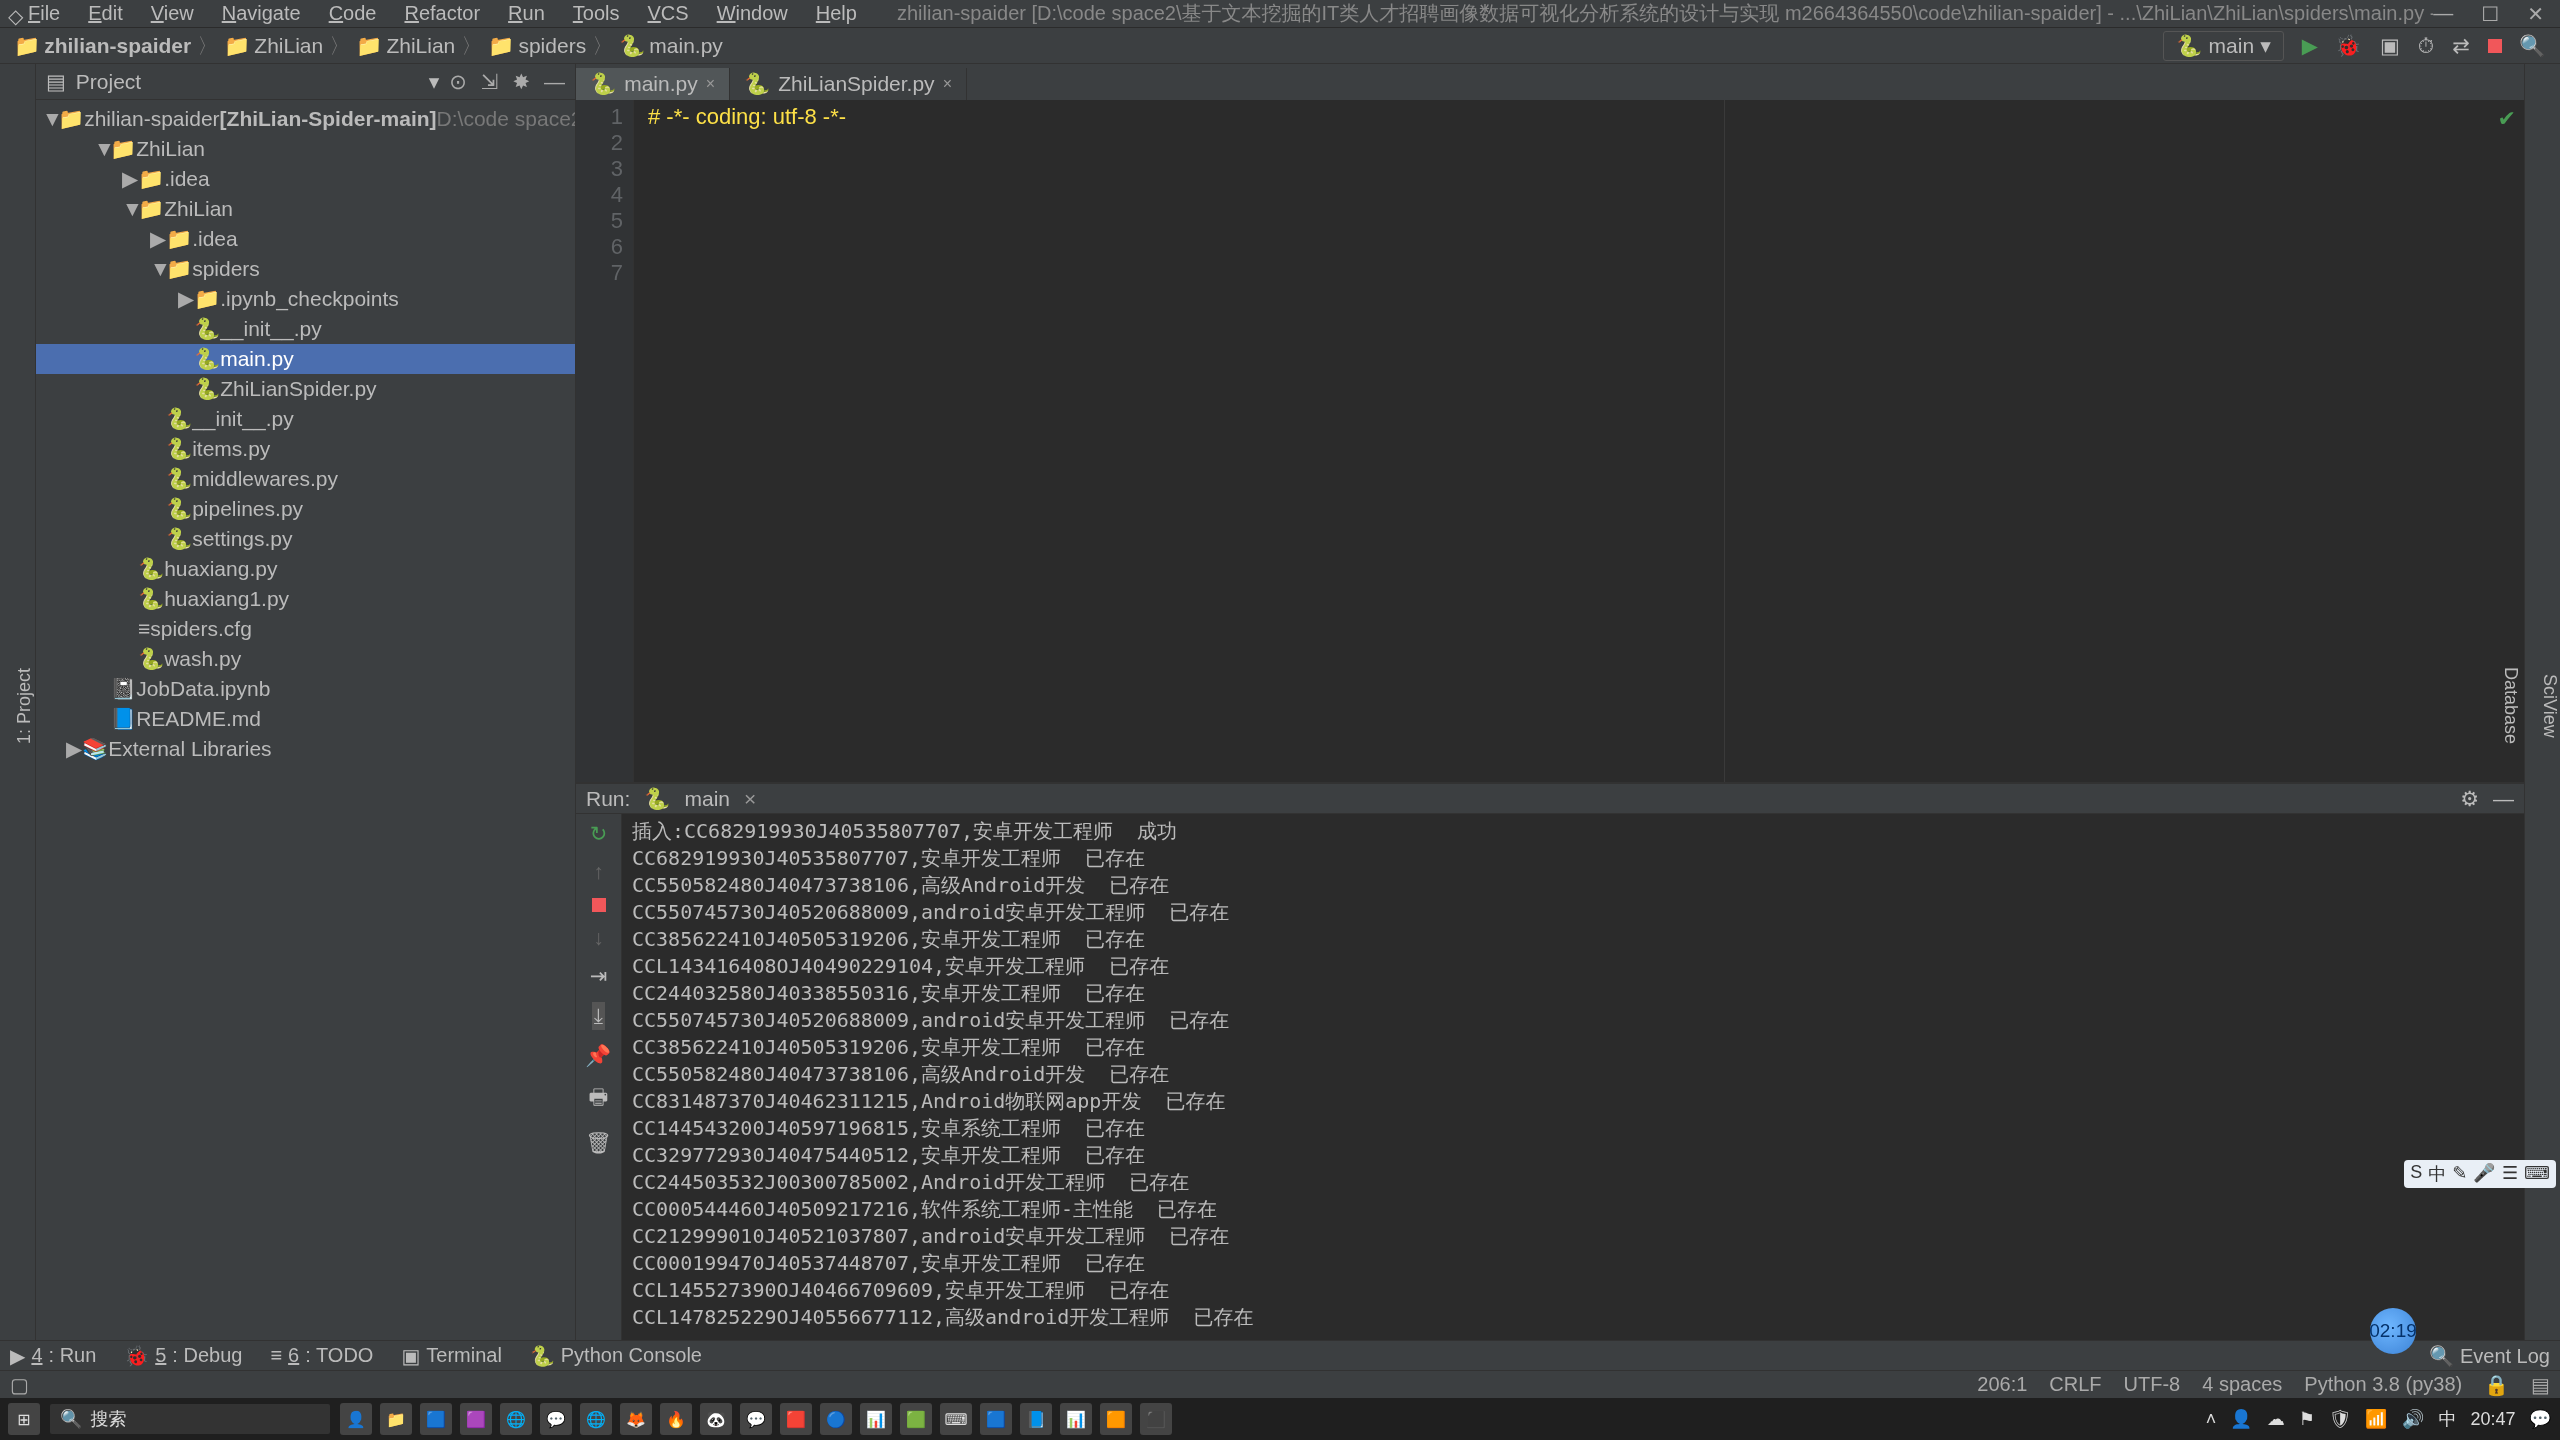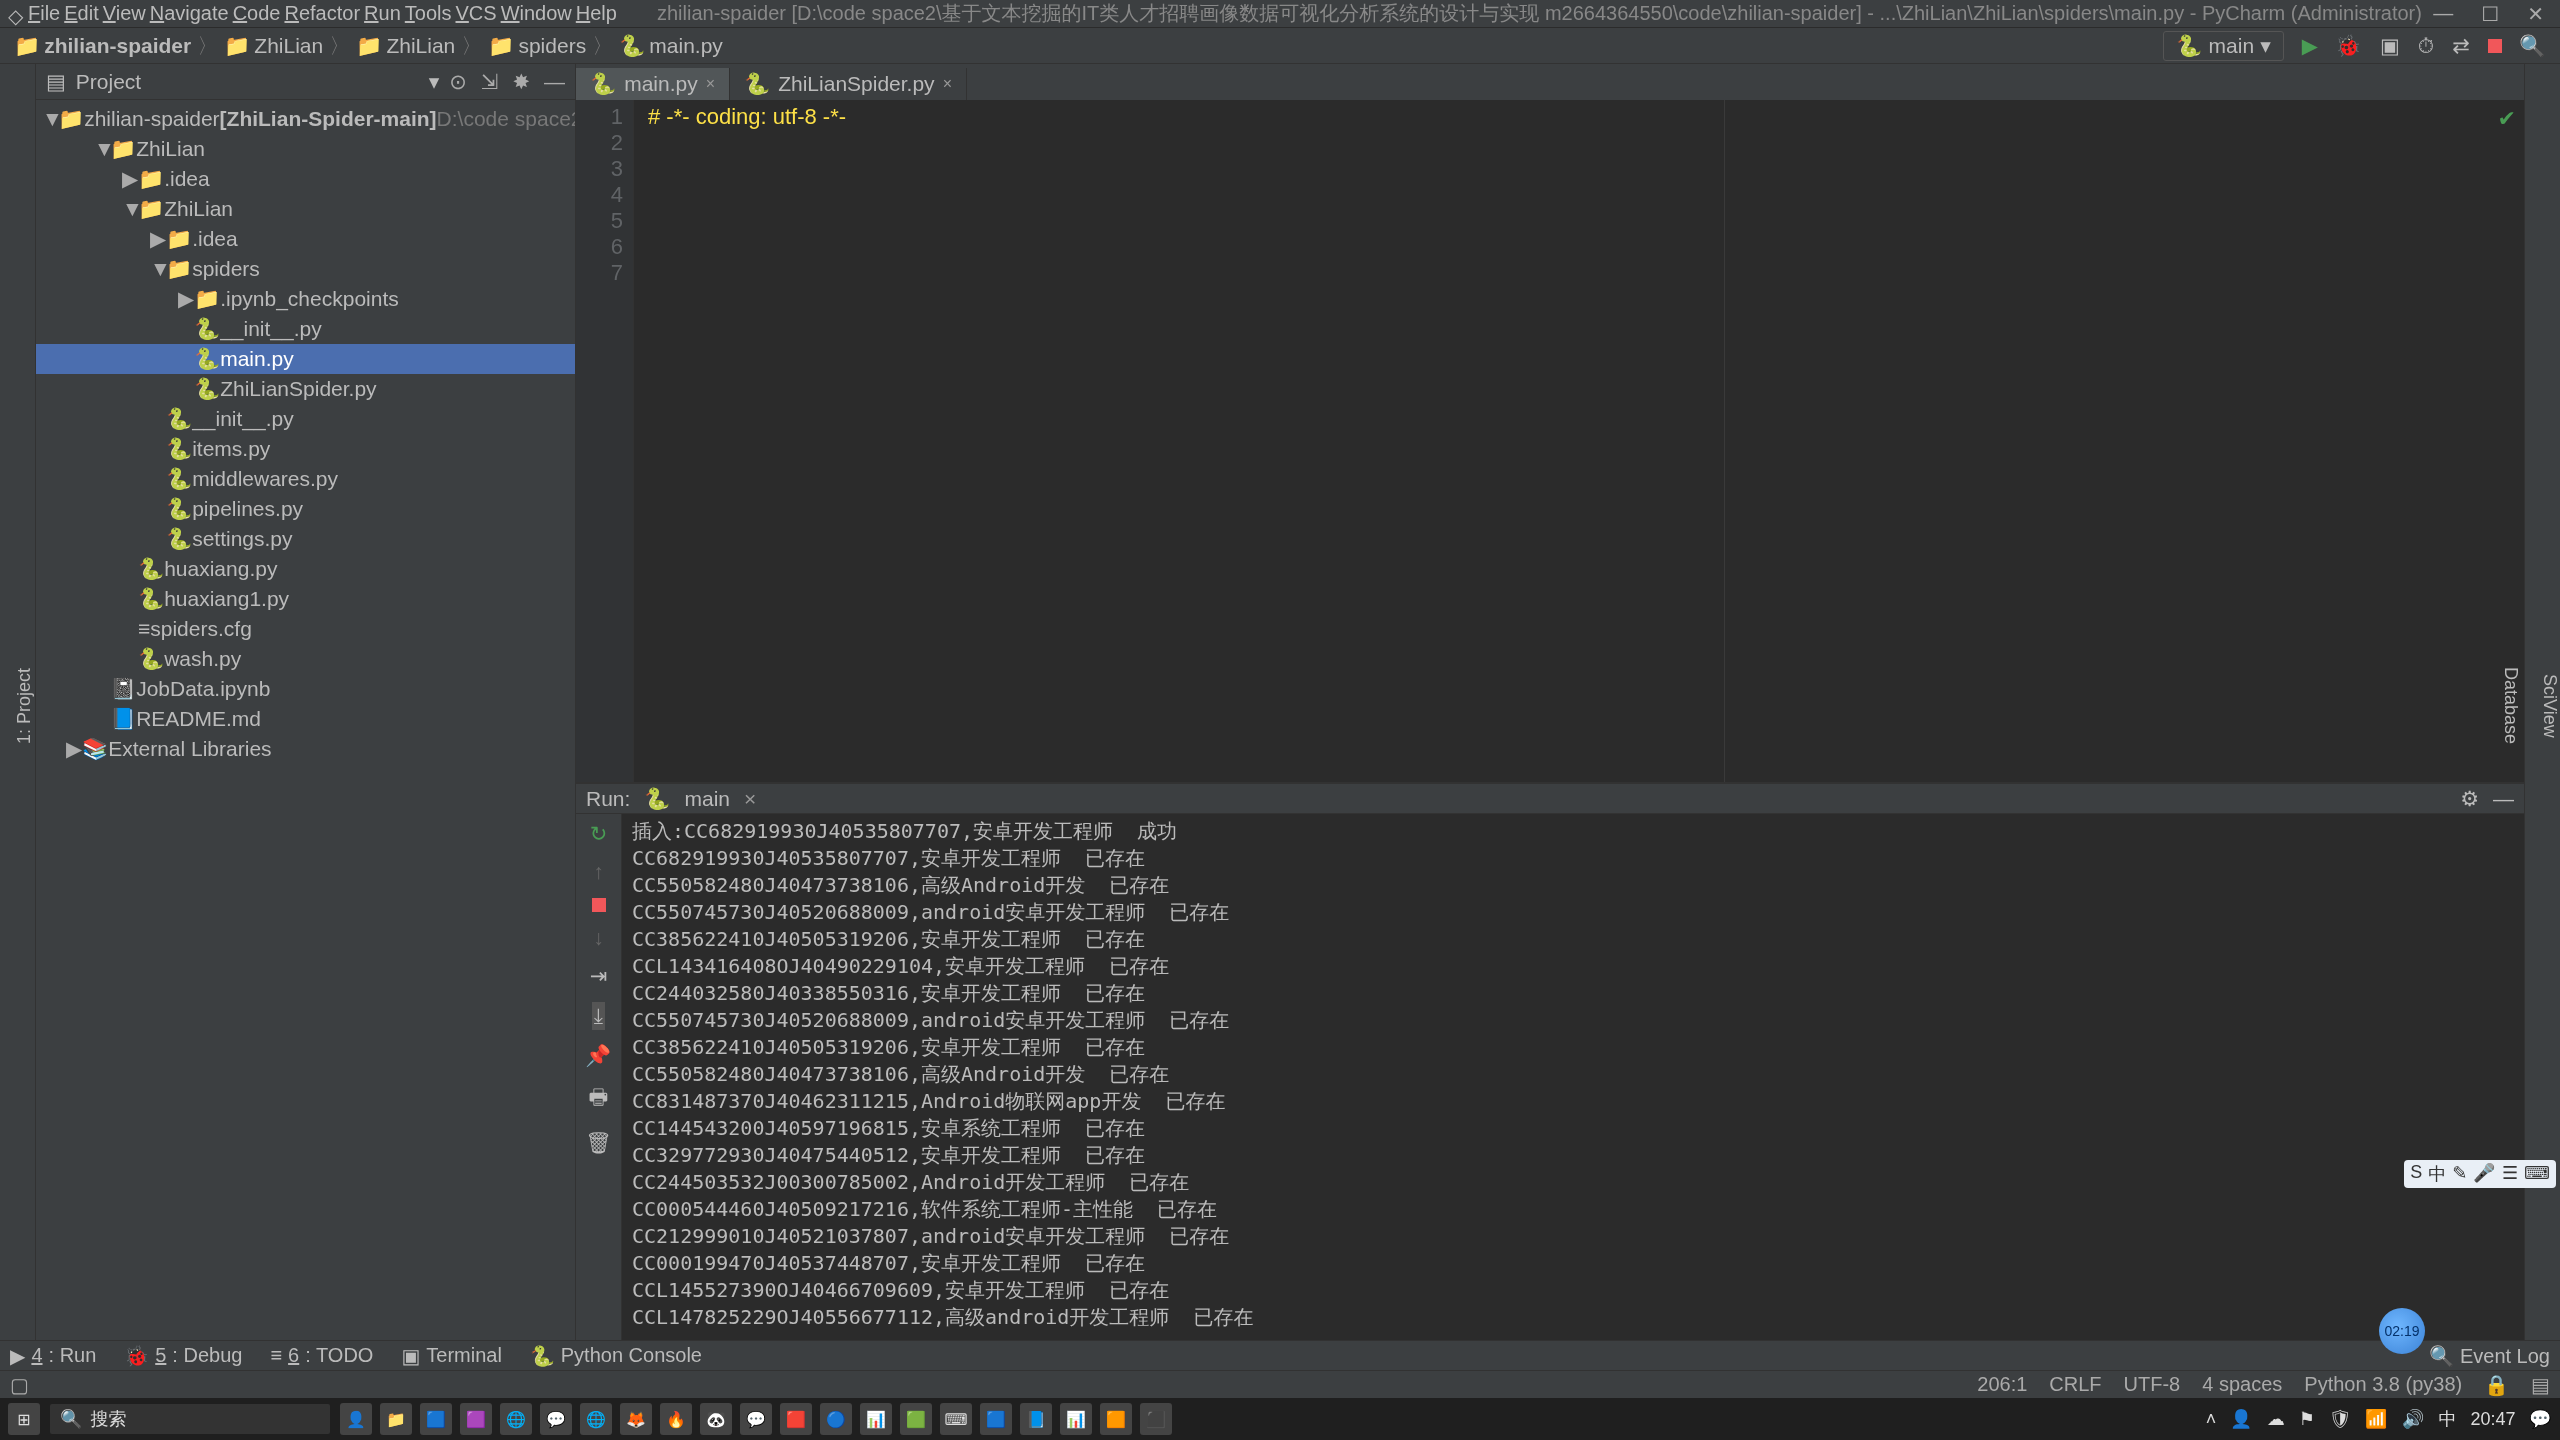--- a/index.html
+++ b/index.html
@@ -1,18 +1,18 @@
 <!DOCTYPE html>
 <html><head>
 <meta charset="utf-8">
 <style>
 * { margin: 0; padding: 0; box-sizing: border-box; font-family: "Segoe UI", Arial, sans-serif; }
 body { width: 2560px; height: 1440px; background: #3c3f41; color: #bbbbbb; font-size: 21px; overflow: hidden; display: flex; flex-direction: column; }
 .titlebar { height: 28px; background: #3c3f41; display: flex; align-items: center; padding: 0 8px; font-size: 20px; border-bottom: 1px solid #2b2b2b; }
-.titlebar .menu { display: flex; gap: 4px; }
+.titlebar .menu { display: flex; gap: 28px; }
 .titlebar .menu span u { text-decoration: underline; }
 .titlebar .title { margin-left: 40px; color: #888; flex: 1; white-space: nowrap; overflow: hidden; }
 .titlebar .winctl { display: flex; gap: 28px; color: #aaa; margin-right: 8px; }
 .breadcrumb-row { height: 36px; background: #3c3f41; border-bottom: 1px solid #323232; display: flex; align-items: center; padding: 0 14px; }
 .breadcrumb { display: flex; align-items: center; gap: 6px; flex: 1; }
 .breadcrumb .crumb { display: flex; align-items: center; gap: 4px; }
 .breadcrumb .sep { color: #777; }
 .rc { display: flex; align-items: center; gap: 18px; }
 .run-config { border: 1px solid #555; padding: 2px 12px; display: flex; align-items: center; gap: 6px; border-radius: 3px; }
 .ic { width: 20px; height: 20px; display: inline-block; }
@@ -56,21 +56,21 @@
 .bottom-tabs { height: 30px; background: #3c3f41; border-top: 1px solid #323232; display: flex; align-items: center; padding: 0 10px; gap: 28px; font-size: 20px; }
 .bottom-tabs .t { display: flex; align-items: center; gap: 6px; }
 .status { height: 28px; background: #3c3f41; border-top: 1px solid #323232; display: flex; align-items: center; padding: 0 10px; font-size: 20px; gap: 22px; color: #aaa; }
 .status .spacer { flex: 1; }
 .taskbar { height: 42px; background: #1f1f1f; display: flex; align-items: center; padding: 0 8px; gap: 10px; color: #ddd; font-size: 18px; }
 .taskbar .search { background: #333; height: 30px; width: 280px; display: flex; align-items: center; padding: 0 10px; gap: 8px; border-radius: 2px; }
 .taskbar .icons { display: flex; gap: 8px; }
 .taskbar .ticon { width: 32px; height: 32px; background: #444; border-radius: 3px; display: flex; align-items: center; justify-content: center; font-size: 16px; }
 .taskbar .tray { margin-left: auto; display: flex; align-items: center; gap: 14px; }
 .badge-ime { position: fixed; right: 4px; top: 1160px; background: #e9eff6; border-radius: 4px; padding: 2px 6px; display: flex; gap: 6px; font-size: 18px; color: #333; }
-.circle-timer { position: fixed; right: 135px; bottom: 86px; width: 46px; height: 46px; border-radius: 50%; background: radial-gradient(circle at 40% 40%, #6fb7ff, #3b82d6); display: flex; align-items: center; justify-content: center; color: #05326b; font-size: 14px; text-align: center; }
+.circle-timer { position: fixed; right: 144px; bottom: 86px; width: 46px; height: 46px; border-radius: 50%; background: radial-gradient(circle at 40% 40%, #6fb7ff, #3b82d6); display: flex; align-items: center; justify-content: center; color: #05326b; font-size: 19px; text-align: center; }
 </style>
 </head>
 <body>
 
 <div class="titlebar">
   <span class="ic">◇</span>
   <div class="menu" id="menus">
       <span><u>F</u>ile</span>
       <span><u>E</u>dit</span>
       <span><u>V</u>iew</span>

